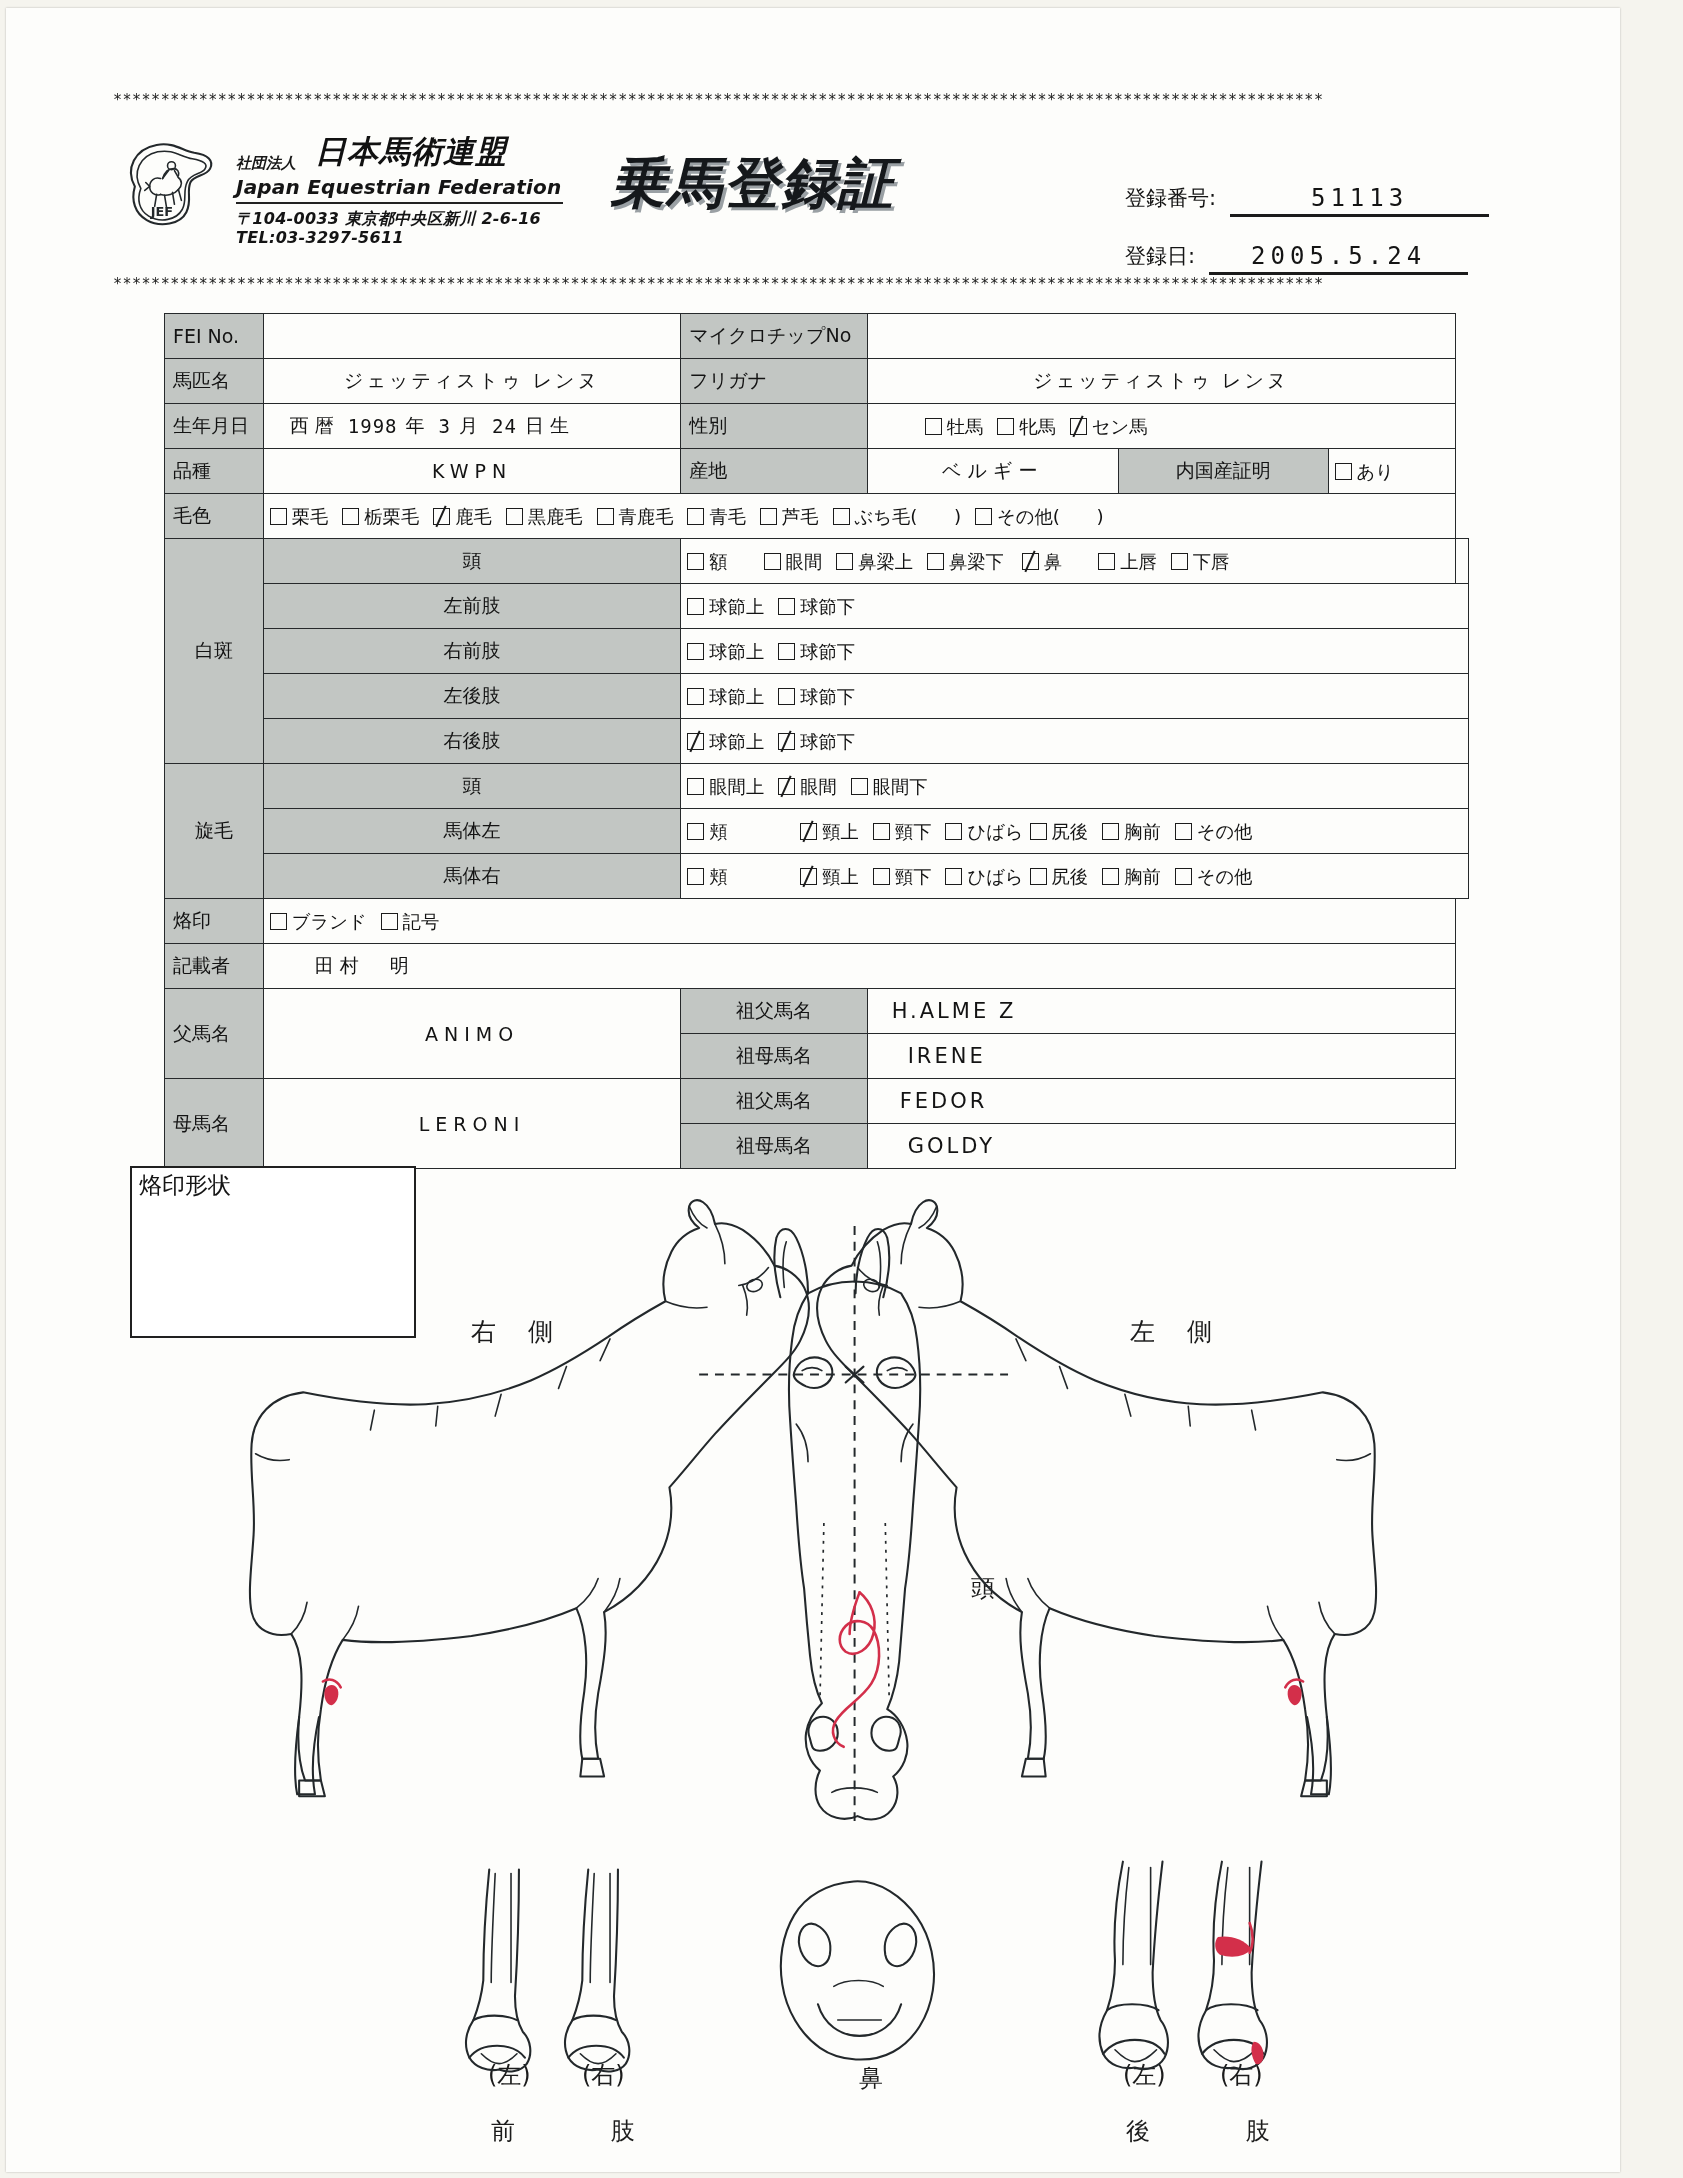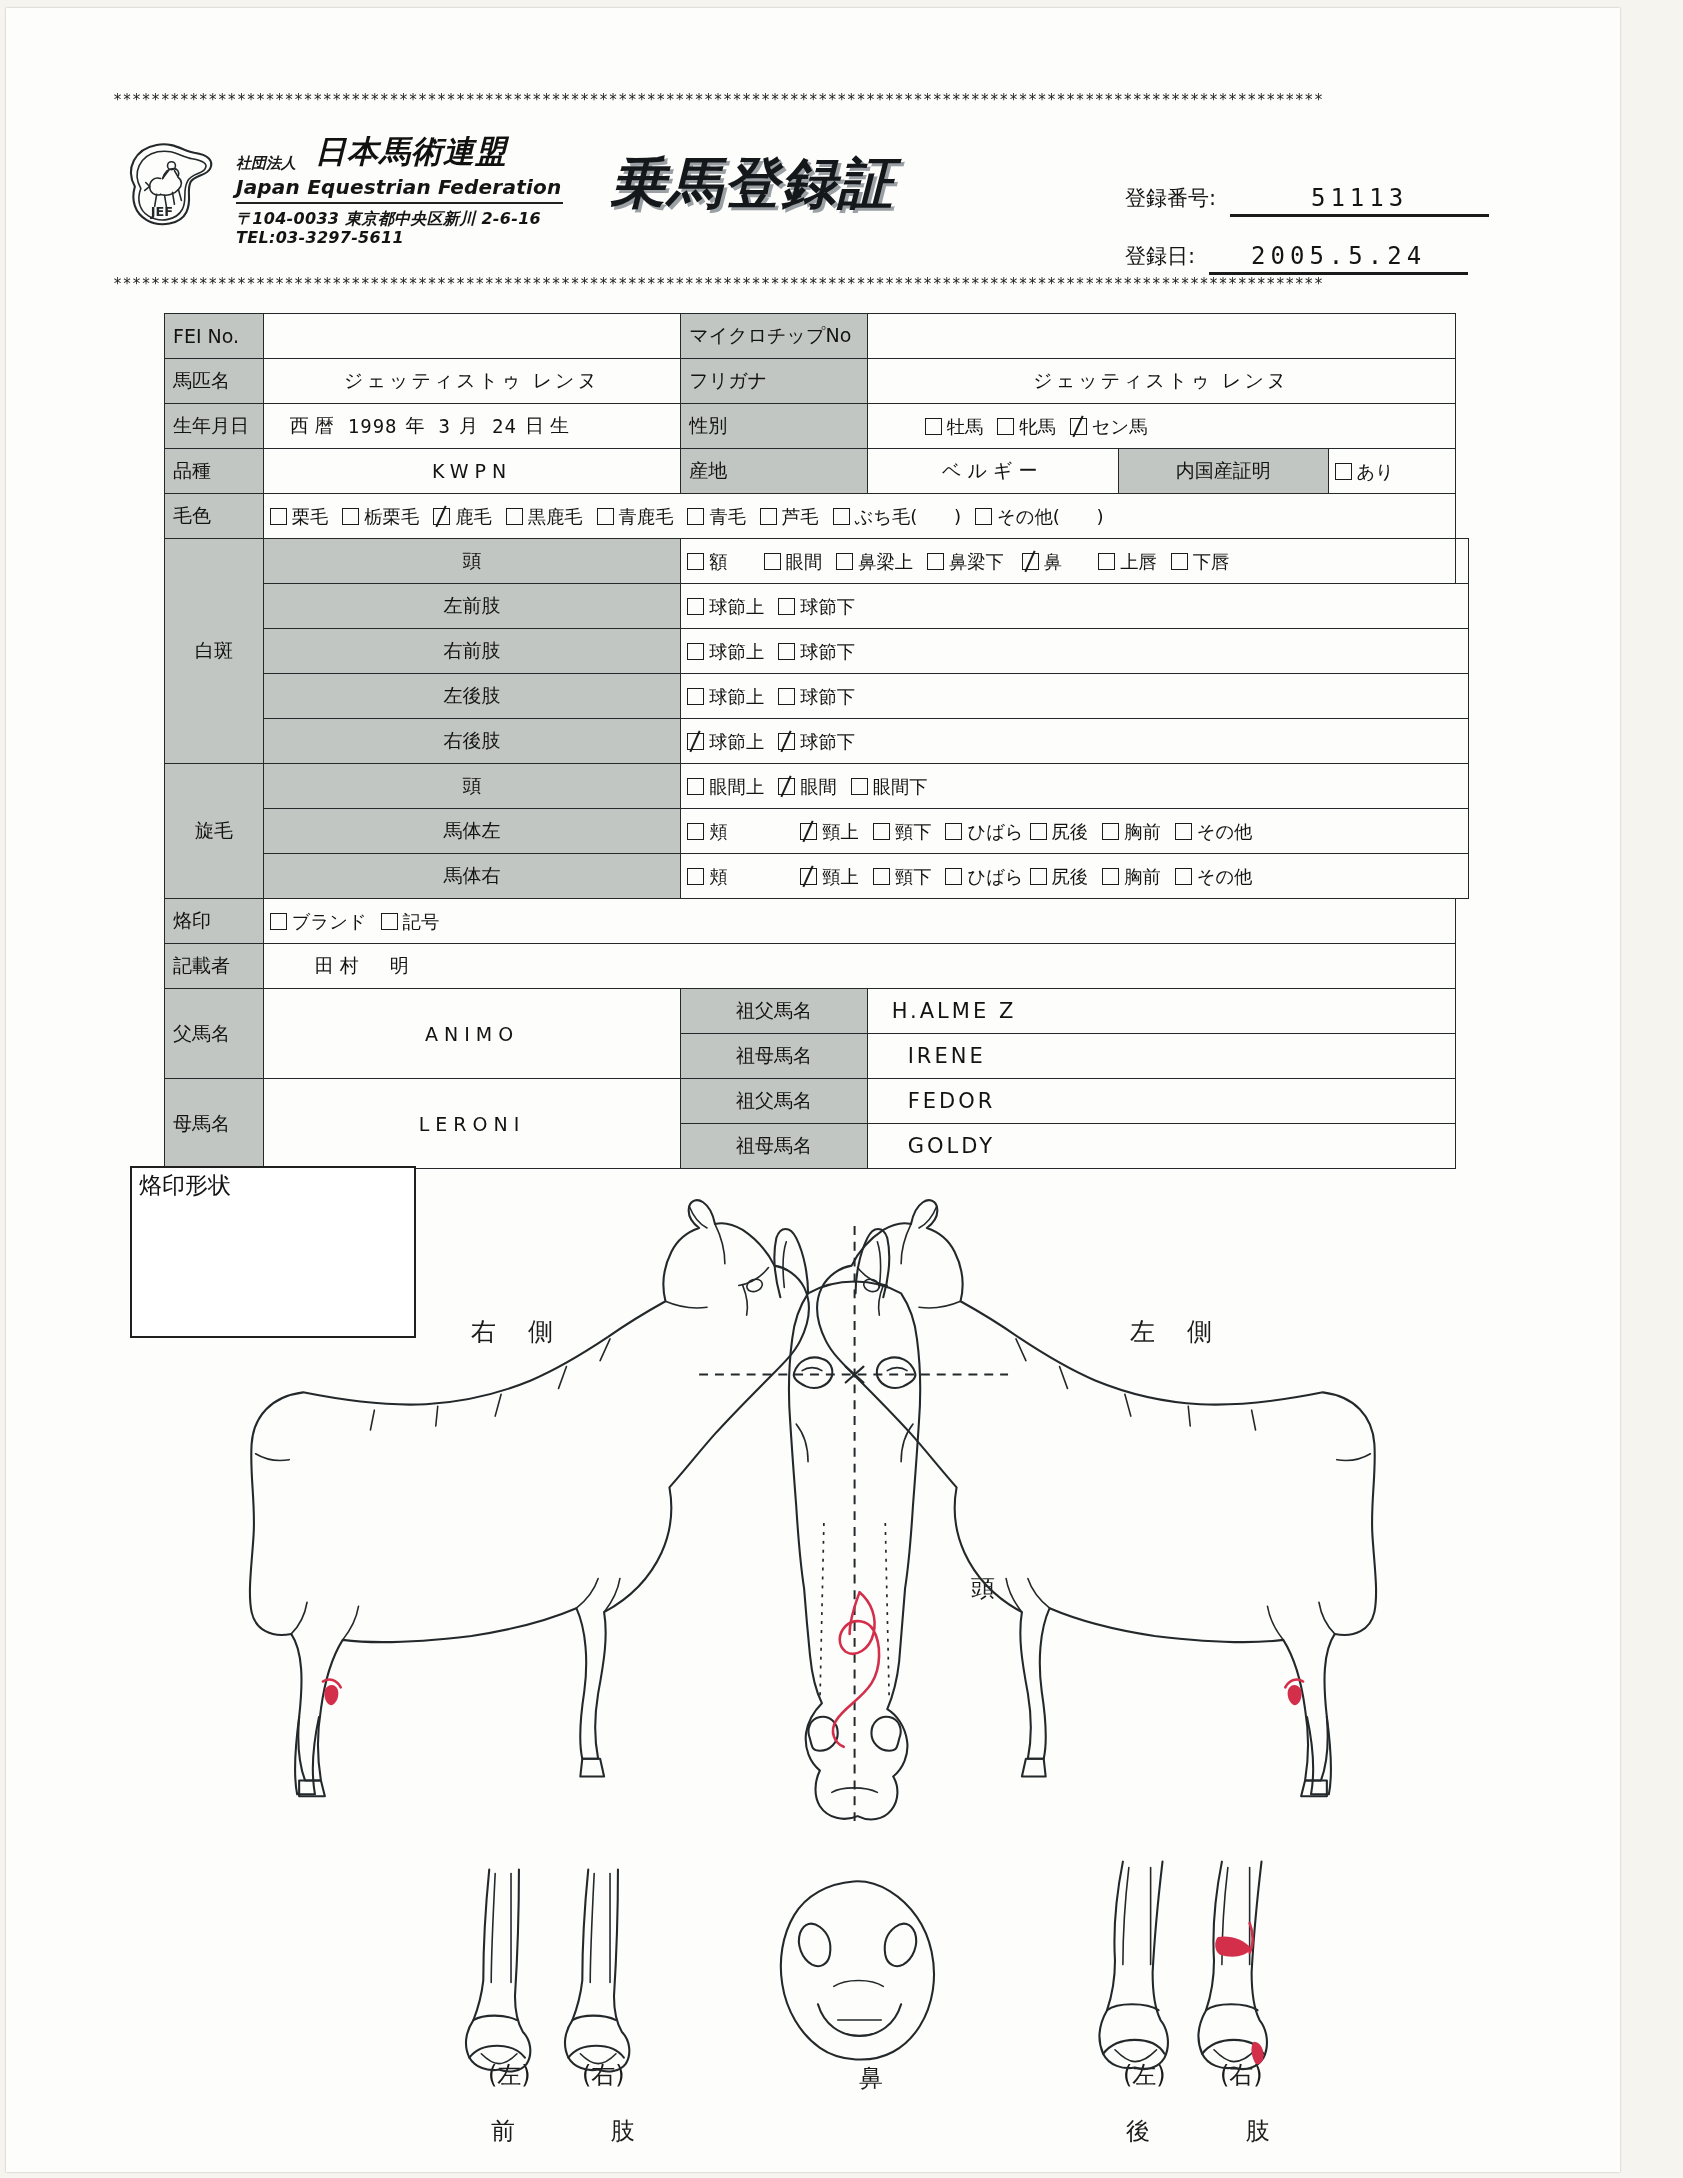--- a/index.html
+++ b/index.html
@@ -487,21 +487,21 @@
       <td colspan="3" style="padding-left:24px;letter-spacing:3px;font-size:21px" class="mono">H.ALME Z</td>
     </tr>
     <tr>
       <td class="hdc">祖母馬名</td>
       <td colspan="3" style="padding-left:40px;letter-spacing:3px;font-size:21px" class="mono">IRENE</td>
     </tr>
     <tr>
       <td class="hd" rowspan="2">母馬名</td>
       <td class="val-c val-spread" rowspan="2">LERONI</td>
       <td class="hdc">祖父馬名</td>
-      <td colspan="3" style="padding-left:40px;letter-spacing:3px;font-size:21px" class="mono">FEDOR</td>
+      <td colspan="3" style="padding-left:32px;letter-spacing:3px;font-size:21px" class="mono">FEDOR</td>
     </tr>
     <tr>
       <td class="hdc">祖母馬名</td>
       <td colspan="3" style="padding-left:40px;letter-spacing:3px;font-size:21px" class="mono">GOLDY</td>
     </tr>
   </tbody>
       </table>
 
   <div id="brandbox"></div>
   <div id="brandlbl">烙印形状</div>

